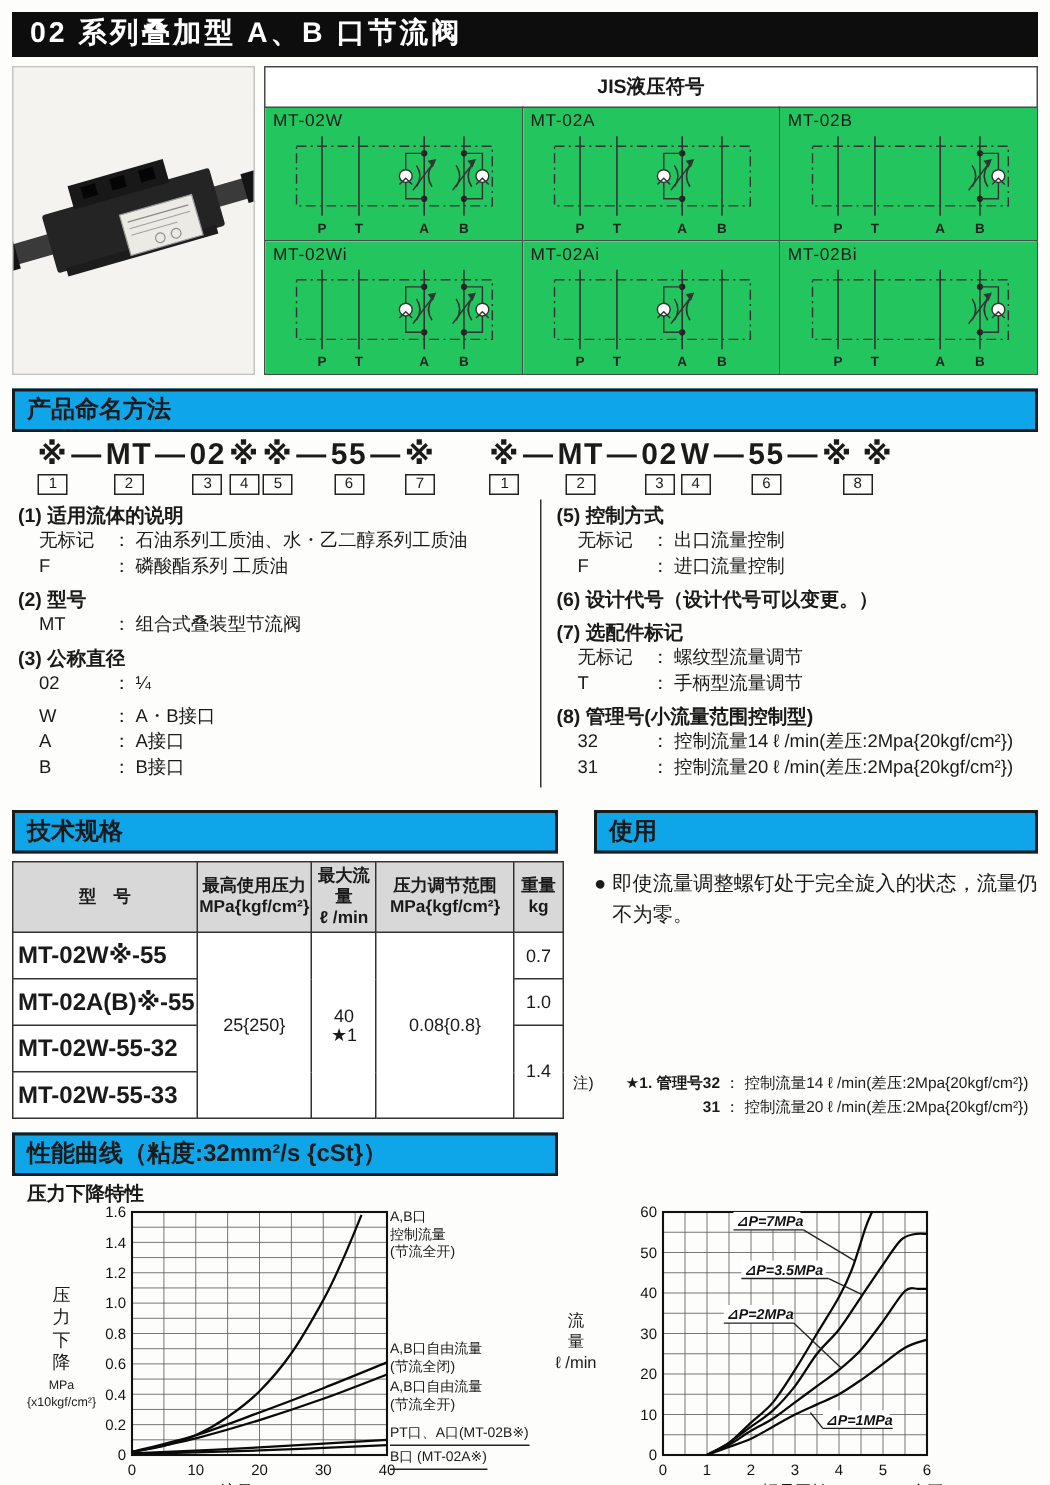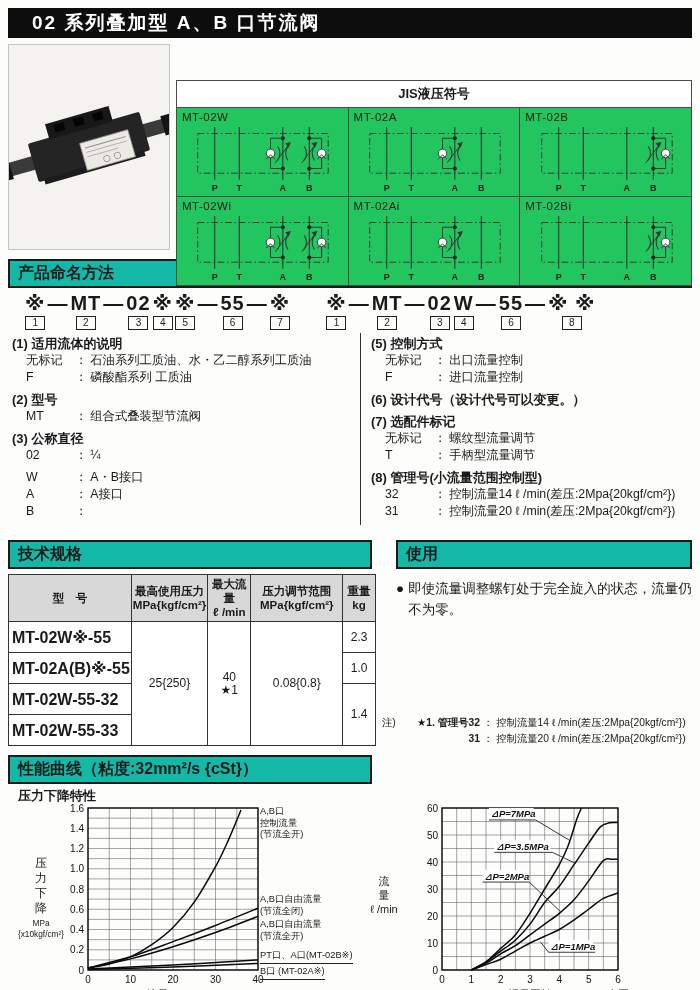--- a/index.html
+++ b/index.html
@@ -3,35 +3,35 @@
 <meta charset="utf-8">
 <style>
   html,body { margin:0; padding:0; background:#e8e8e8; }
   .page {
     width:700px; height:990px; margin:0 auto; background:#fdfdfc;
     font-family:"Liberation Sans","DejaVu Sans",sans-serif; color:#1a1a1a;
     box-sizing:border-box; padding:8px; overflow:hidden; position:relative;
   }
   
   .title-bar { height:30px; line-height:30px; background:#0d0d0d; color:#fff;
-    font-size:19px; font-weight:bold; padding:0 24px; letter-spacing:2px; }
+    font-size:19px; font-weight:bold; padding:0 12px; letter-spacing:2px; }
   
   .top-row { display:flex; gap:6px; margin-top:6px; height:206px; }
   .photo-frame { width:160px; height:204px; border:1px solid #c4c4c0; background:#f4f3f0; }
   .photo-frame svg { display:block; width:100%; height:100%; }
-  .jis-table { border-collapse:collapse; flex:1; table-layout:fixed;margin-top:36px; }
+  .jis-table { border-collapse:collapse; flex:1; table-layout:fixed; }
   .jis-table th, .jis-table td { border:1.5px solid #4a4a4a; }
   .jis-head { height:24px; font-size:13px; font-weight:bold; text-align:center; background:#fff; }
   .jis-cell { height:88px; position:relative; padding:0; vertical-align:top; background:#22c55e; }
   .jis-label { position:absolute; top:3px; left:5px; font-size:11.5px; letter-spacing:0.5px; }
   .valve-svg { position:absolute; left:50%; transform:translateX(-50%); bottom:1px; width:164px; height:70px; }
   .valve-svg text, .chart-svg text { font-family:"Liberation Sans","DejaVu Sans",sans-serif; }
   
   .section-box { border:2px solid #1a1a1a; font-size:16px; font-weight:bold;
-    padding:2px 8px; margin-top:9px; background:#14b8a6; box-sizing:border-box; }
+    padding:2px 8px; margin-top:9px; background:#0ea5e9; box-sizing:border-box; }
   
   .codes-row { display:flex; margin:5px 0 0; }
   .code { display:flex; align-items:flex-start; }
   .code-left { margin-left:16px; }
   .code-right { margin-left:34px; }
   .tok { display:flex; flex-direction:column; align-items:center; margin:0 1px; }
   .tok-t { font-size:20px; font-weight:bold; line-height:21px; letter-spacing:1px; white-space:nowrap; }
   .tok-b { border:1.5px solid #222; font-size:10px; line-height:12px; padding:0 5px;
     margin-top:2px; min-width:8px; text-align:center; }
   .tok-b:empty { visibility:hidden; padding:0 1px; border-width:1px; }
@@ -445,20 +445,21 @@
             <span class="n-desc">A・B接口</span>
           </div>
           <div class="n-line auto-hide">
             <span class="n-term">A</span>
             <span class="n-colon">：</span>
             <span class="n-desc">A接口</span>
           </div>
           <div class="n-line auto-hide">
             <span class="n-term">B</span>
             <span class="n-colon">：</span>
+            <span class="n-desc">B接口</span>
           </div>
         </div>
       </div>
     <div class="n-col n-col-right">
 
         <div class="n-item">
           <div class="n-head">(5) 控制方式</div>
           <div class="n-line auto-hide">
             <span class="n-term">无标记</span>
             <span class="n-colon">：</span>
@@ -531,21 +532,21 @@
 MPa{kgf/cm²}</th>
           <th>重量
 kg</th>
         </tr>
         <tr>
           <td class="model">MT-02W※-55</td>
           <td rowspan="4">25{250}</td>
           <td rowspan="4">40
 ★1</td>
           <td rowspan="4">0.08{0.8}</td>
-          <td>2.3</td>
+          <td>0.7</td>
         </tr>
         <tr>
           <td class="model">MT-02A(B)※-55</td>
           <td>1.0</td>
         </tr>
         <tr>
           <td class="model">MT-02W-55-32</td>
           <td rowspan="2">1.4</td>
         </tr>
         <tr>

